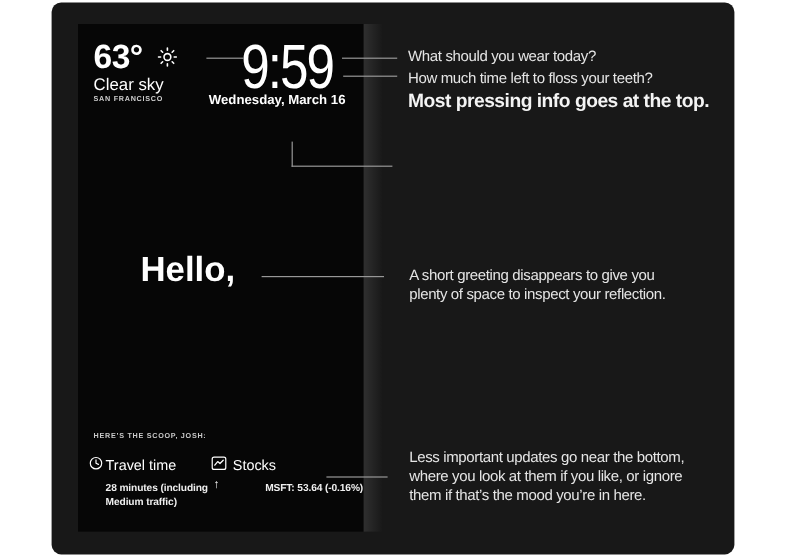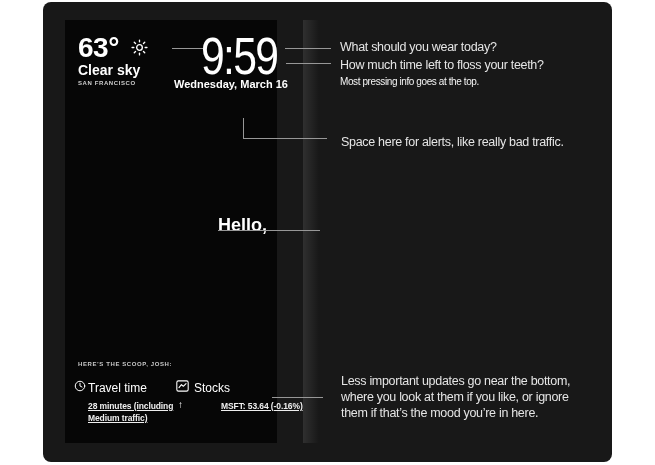--- a/index.html
+++ b/index.html
@@ -16,64 +16,64 @@
     width: 569px; height: 460px;
     background: #181818;
     border-radius: 8px;
   }
   .abs { position: absolute; }
 
   
   .mirror {
     position: absolute;
     left: 22px; top: 18px;
-    width: 212px; height: 423px;
+    width: 238px; height: 423px;
     background: #060606;
     color: #ffffff;
   }
   .mirror-edge {
     position: absolute;
     left: 260px; top: 18px;
     width: 16px; height: 423px;
     background: linear-gradient(to right, rgba(255,255,255,0.10), rgba(255,255,255,0));
     pointer-events: none;
   }
 
   .temp-row { left: 13px; top: 12px; display: flex; align-items: flex-start; }
   .temp { font-size: 28px; font-weight: 700; letter-spacing: -0.5px; }
   .sun { margin-left: 12px; margin-top: 7px; }
-  .condition { left: 13px; top: 42px; font-size: 14px; font-weight: 700; }
+  .condition { left: 13px; top: 42px; font-size: 14px; font-weight: 400; }
   .city { left: 13px; top: 60px; font-size: 6px; font-weight: 700; letter-spacing: 0.6px; color: #cfcfcf; }
 
   .clock-time {
     left: 136px; top: 6px;
     font-size: 52px; font-weight: 300;
     letter-spacing: -2px;
     transform: scaleX(0.82);
     transform-origin: left top;
     white-space: nowrap;
   }
   .clock-date {
     left: 109px; top: 58px; width: 140px;
     text-align: left;
     font-size: 11px; font-weight: 700;
     white-space: nowrap;
   }
 
   .greeting {
     left: 52px; top: 190px; width: 150px;
-    text-align: right;
-    font-size: 18px; font-weight: 600;
+    text-align: left;
+    font-size: 29px; font-weight: 600;
     line-height: 31px;
   }
 
   .scoop { left: 13px; top: 341px; font-size: 6px; font-weight: 700; letter-spacing: 0.6px; color: #c9c9c9; }
 
   .widget-title { font-size: 12px; font-weight: 400; white-space: nowrap; }
-  .widget-detail { font-size: 8.5px; font-weight: 600; line-height: 12px; color: #efefef; letter-spacing: -0.1px; white-space: nowrap; text-decoration: underline; }
+  .widget-detail { font-size: 8.5px; font-weight: 600; line-height: 12px; color: #efefef; letter-spacing: -0.1px; white-space: nowrap; }
 
   .travel-icon { left: 9px; top: 360px; }
   .travel-title { left: 23px; top: 361px; }
   .travel-detail { left: 23px; top: 380px; }
 
   .stocks-icon { left: 111px; top: 360px; }
   .stocks-title { left: 129px; top: 361px; }
   .stocks-arrow { left: 113px; top: 379px; font-size: 10px; font-weight: 700; }
   .stocks-detail { left: 128px; top: 380px; font-weight: 700; padding-left: 28px; }
 
@@ -83,21 +83,21 @@
   .h1b { left: 242px; top: 46px; width: 46px; height: 1px; }
   .h2  { left: 243px; top: 61px; width: 45px; height: 1px; }
   .v3  { left: 200px; top: 116px; width: 1px; height: 21px; }
   .h3  { left: 200px; top: 136px; width: 84px; height: 1px; }
   .h4  { left: 175px; top: 228px; width: 102px; height: 1px; }
   .h5  { left: 229px; top: 395px; width: 51px; height: 1px; }
 
   
   .note { color: #e5e5e5; font-size: 12.5px; letter-spacing: -0.3px; line-height: 18px; white-space: nowrap; }
   .note-top { left: 297px; top: 36px; }
-  .headline { left: 297px; top: 74px; font-size: 10px; font-weight: 400; color: #f4f4f4; letter-spacing: -0.4px; white-space: nowrap; }
+  .headline { left: 297px; top: 74px; font-size: 16px; font-weight: 700; color: #f4f4f4; letter-spacing: -0.4px; white-space: nowrap; }
   .note-alerts { left: 298px; top: 131px; }
   .note-mid { left: 298px; top: 219px; line-height: 16px; }
   .note-bottom { left: 298px; top: 371px; line-height: 16px; }
 
   svg { display: block; }
 </style>
 </head>
 <body>
 
 <div class="panel">
@@ -165,22 +165,25 @@
   <div class="abs line h3"></div>
   <div class="abs line h4"></div>
   <div class="abs line h5"></div>
 
   <div class="abs note note-top">
     <div>What should you wear today?</div>
     <div>How much time left to floss your teeth?</div>
   </div>
   <div class="abs headline">Most pressing info goes at the top.</div>
 
-  <div class="abs note note-alerts">Space here for alerts, like really bad traffic.</div>
 
+  <div class="abs note note-mid">
+    <div>A short greeting disappears to give you</div>
+    <div>plenty of space to inspect your reflection.</div>
+  </div>
 
   <div class="abs note note-bottom">
     <div>Less important updates go near the bottom,</div>
     <div>where you look at them if you like, or ignore</div>
     <div>them if that’s the mood you’re in here.</div>
   </div>
 
 </div>
 
 </body></html>

